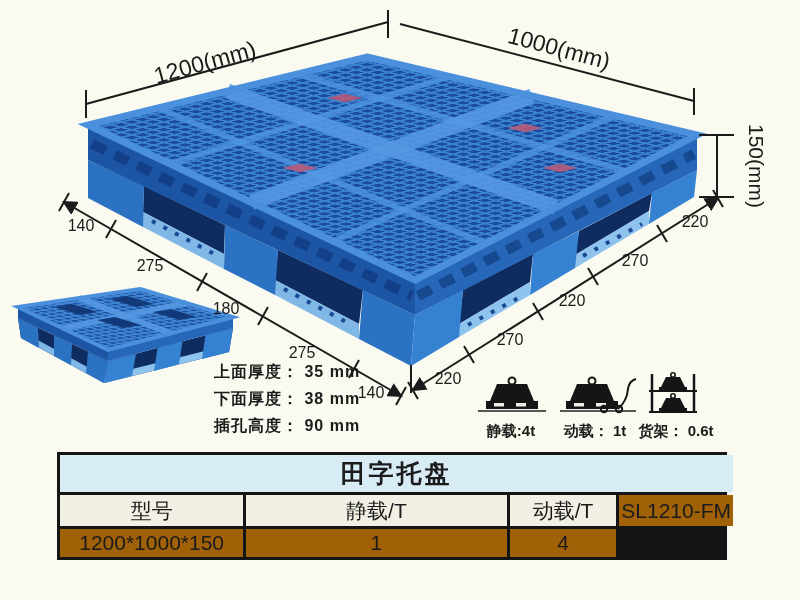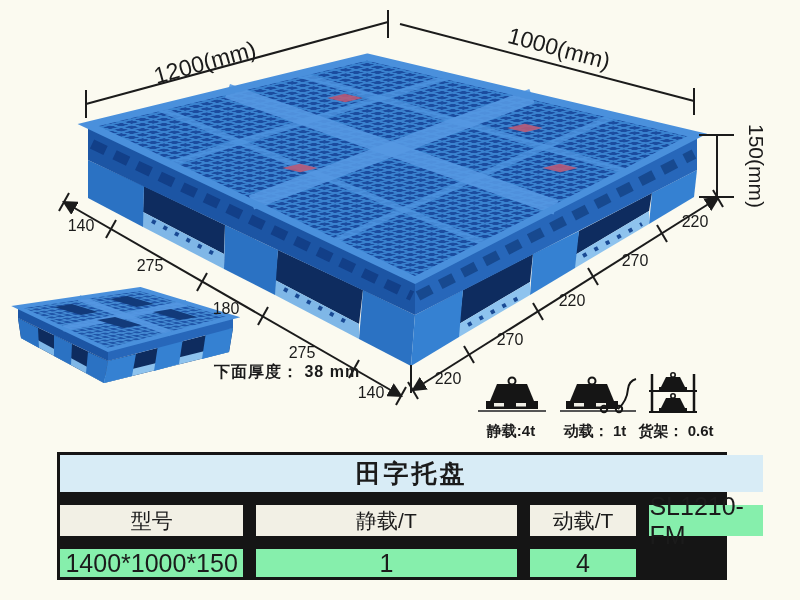--- a/index.html
+++ b/index.html
@@ -5,25 +5,25 @@
   html,body{margin:0;padding:0;}
   .sheet{position:relative;width:800px;height:600px;background:#fbfaf0;overflow:hidden;
          font-family:"Liberation Sans",sans-serif;color:#1b1b1b;}
   .diagram-svg{position:absolute;left:0;top:0;}
   .specs{position:absolute;left:214px;top:358px;}
   .spec-line{font-size:16px;font-weight:700;line-height:27px;letter-spacing:1px;white-space:pre;}
   
   .spec-table{position:absolute;left:57px;top:452px;width:664px;background:#151515;
               border:3px solid #151515;display:grid;
               grid-template-columns:27.6% 39.2% 16.1% 17.1%;
-              grid-template-rows:37px 31px 28px;gap:13px;}
+              grid-template-rows:37px 31px 28px;gap:3px;}
   .tcell{display:flex;align-items:center;justify-content:center;}
   .t-title{grid-column:1 / span 4;background:#d8ecf6;font-size:25px;font-weight:700;letter-spacing:3px;}
   .t-head{background:#f2f0e5;font-size:21px;font-weight:400;}
-  .t-data{background:#86efac;font-size:25px;}
+  .t-data{background:#a16207;font-size:21px;}
   text{font-family:"Liberation Sans",sans-serif;fill:#1b1b1b;}
   .dim-big{font-size:23px;}
   .dim-num{font-size:16px;font-weight:500;}
   .dim-h{font-size:21px;}
   .load-label{font-size:15px;font-weight:700;}
 </style>
 </head>
 <body>
 
 <div class="sheet">
@@ -212,27 +212,29 @@
       <polygon points="661,408 685,408 680,398 666,398" fill="#151515"></polygon>
       <circle cx="673" cy="396" r="2.2" fill="none" stroke="#151515" stroke-width="1.6"></circle>
     </g>
 
     <text class="load-label" x="511" y="436" text-anchor="middle">静载:4t</text>
     <text class="load-label" x="595" y="436" text-anchor="middle">动载： 1t</text>
     <text class="load-label" x="676" y="436" text-anchor="middle">货架： 0.6t</text>
   </svg>
 
   <div class="specs">
+    <div class="spec-line">上面厚度： 35 mm</div>
     <div class="spec-line">下面厚度： 38 mm</div>
+    <div class="spec-line">插孔高度： 90 mm</div>
   </div>
 
   <div class="spec-table">
     <div class="tcell t-title">田字托盘</div>
     <div class="tcell t-head">型号</div>
     <div class="tcell t-head">静载/T</div>
     <div class="tcell t-head">动载/T</div>
     <div class="tcell t-data">SL1210-FM</div>
-    <div class="tcell t-data">1400*1000*150</div>
+    <div class="tcell t-data">1200*1000*150</div>
     <div class="tcell t-data">1</div>
     <div class="tcell t-data">4</div>
   </div>
 
 </div>
 
 </body></html>

